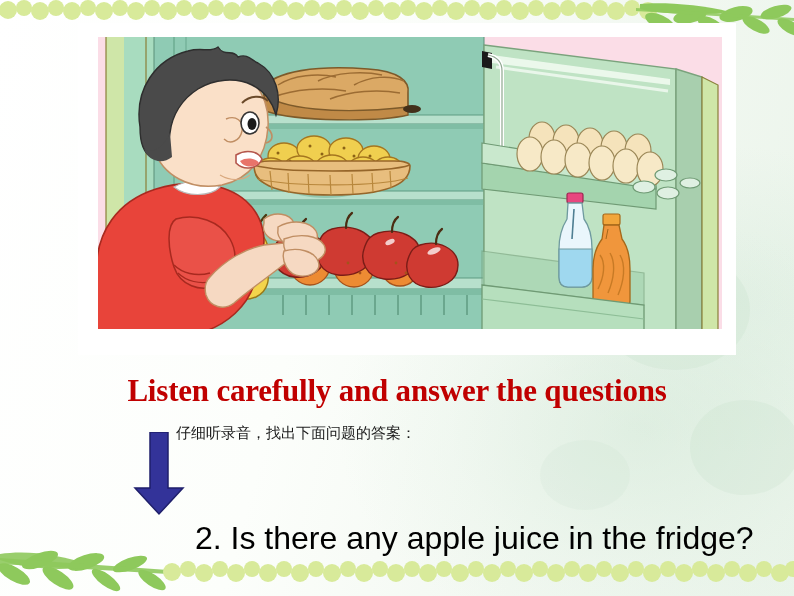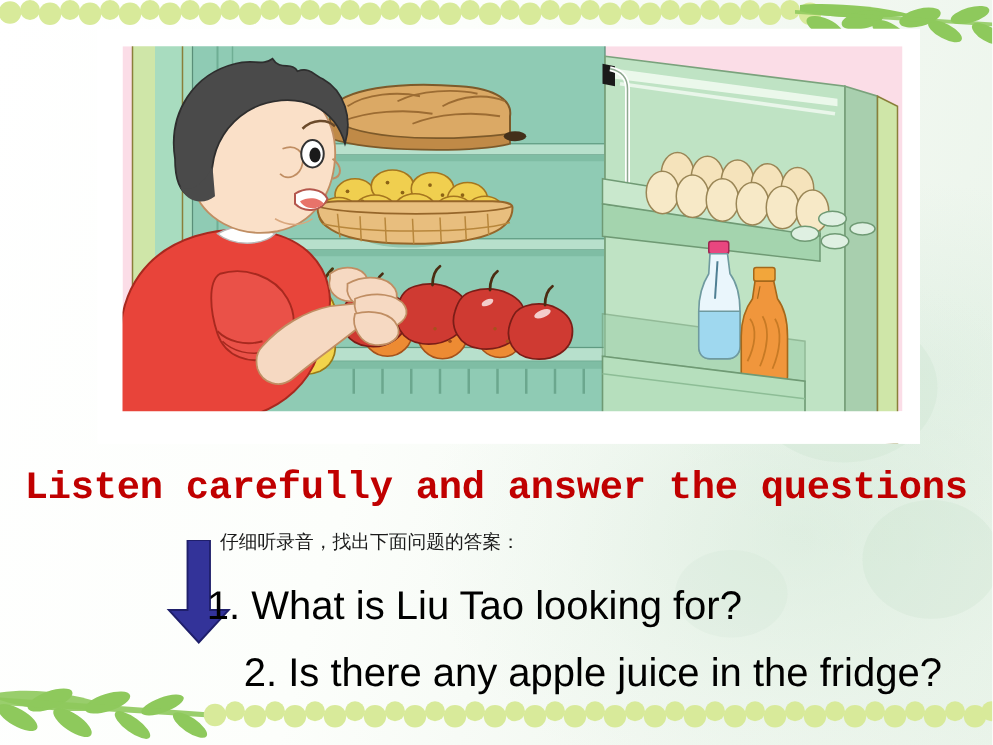--- a/index.html
+++ b/index.html
@@ -54,21 +54,21 @@
     position: absolute;
     left: 0px;
     top: 373px;
     width: 794px;
     text-align: center;
     color: #c00000;
     font-weight: bold;
     font-size: 31px;
     letter-spacing: -0.2px;
     white-space: nowrap;
-    font-family: Liberation Mono, monospace;
+    font-family: Liberation Serif, serif;
   }
 
   #subtitle-cn {
     position: absolute;
     left: 0px;
     top: 424px;
     width: 712px;
     padding-right: 120px;
     box-sizing: border-box;
     text-align: center;
@@ -453,21 +453,20 @@
   </div>
 
   <div id="title-line">Listen carefully and answer the questions</div>
 
   <div id="subtitle-cn">仔细听录音，找出下面问题的答案：</div>
 
   <svg id="down-arrow" viewBox="0 0 62 84">
     <path d="M22 0 L40 0 L40 56 L55 56 L31 82 L7 56 L22 56 Z" fill="#333399" stroke="#1f1f6b" stroke-width="1.5"></path>
   </svg>
 
-  <div id="question-1">1. What is Liu Tao looking for?</div>
 
   <div id="question-2">2. Is there any apple juice in the fridge?</div>
 
   <svg class="leafstrip" id="leaf-bottom" viewBox="0 0 794 60" preserveAspectRatio="none">
     <g fill="#8ec95c">
       <path d="M0 18 C 26 14, 60 18, 92 30 C 60 36, 24 32, 0 24 Z" opacity=".9"></path>
       <ellipse cx="14" cy="38" rx="18" ry="7" transform="rotate(30 14 38)"></ellipse>
       <ellipse cx="40" cy="24" rx="19" ry="7" transform="rotate(-20 40 24)"></ellipse>
       <ellipse cx="58" cy="42" rx="18" ry="7" transform="rotate(34 58 42)"></ellipse>
       <ellipse cx="86" cy="26" rx="19" ry="7" transform="rotate(-18 86 26)"></ellipse>

